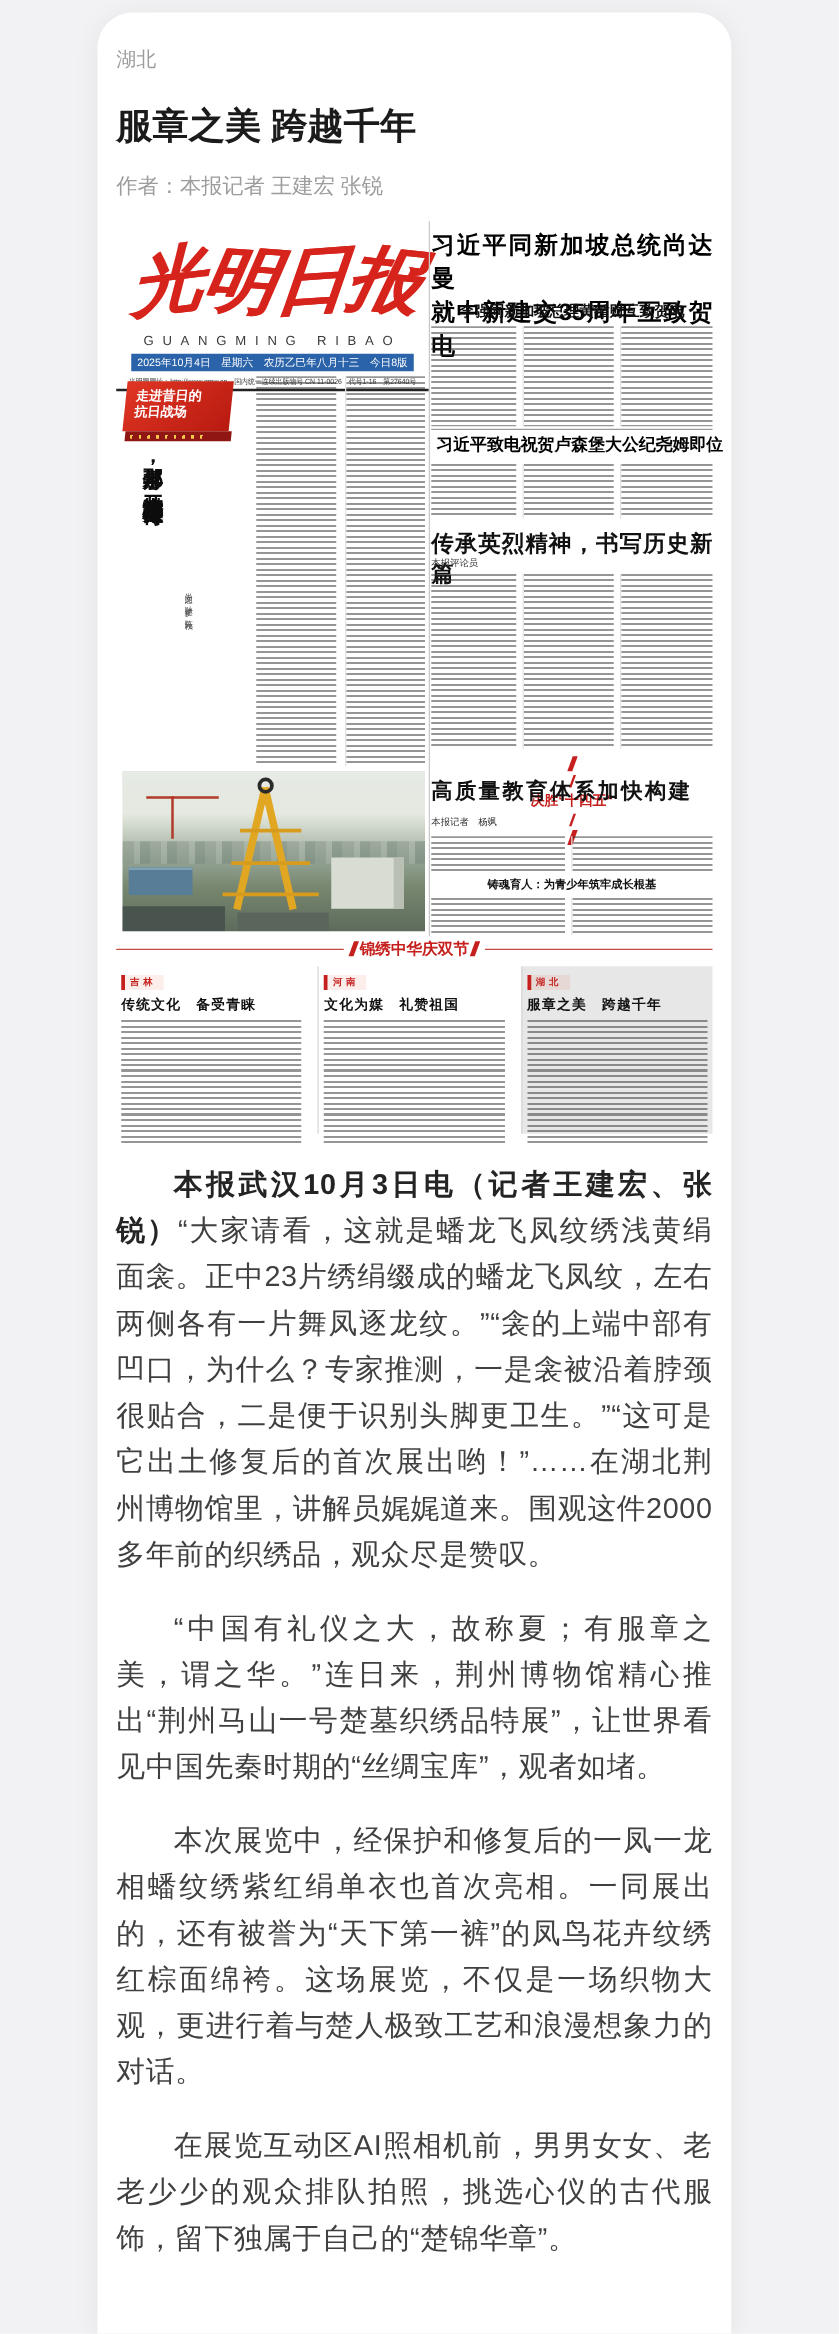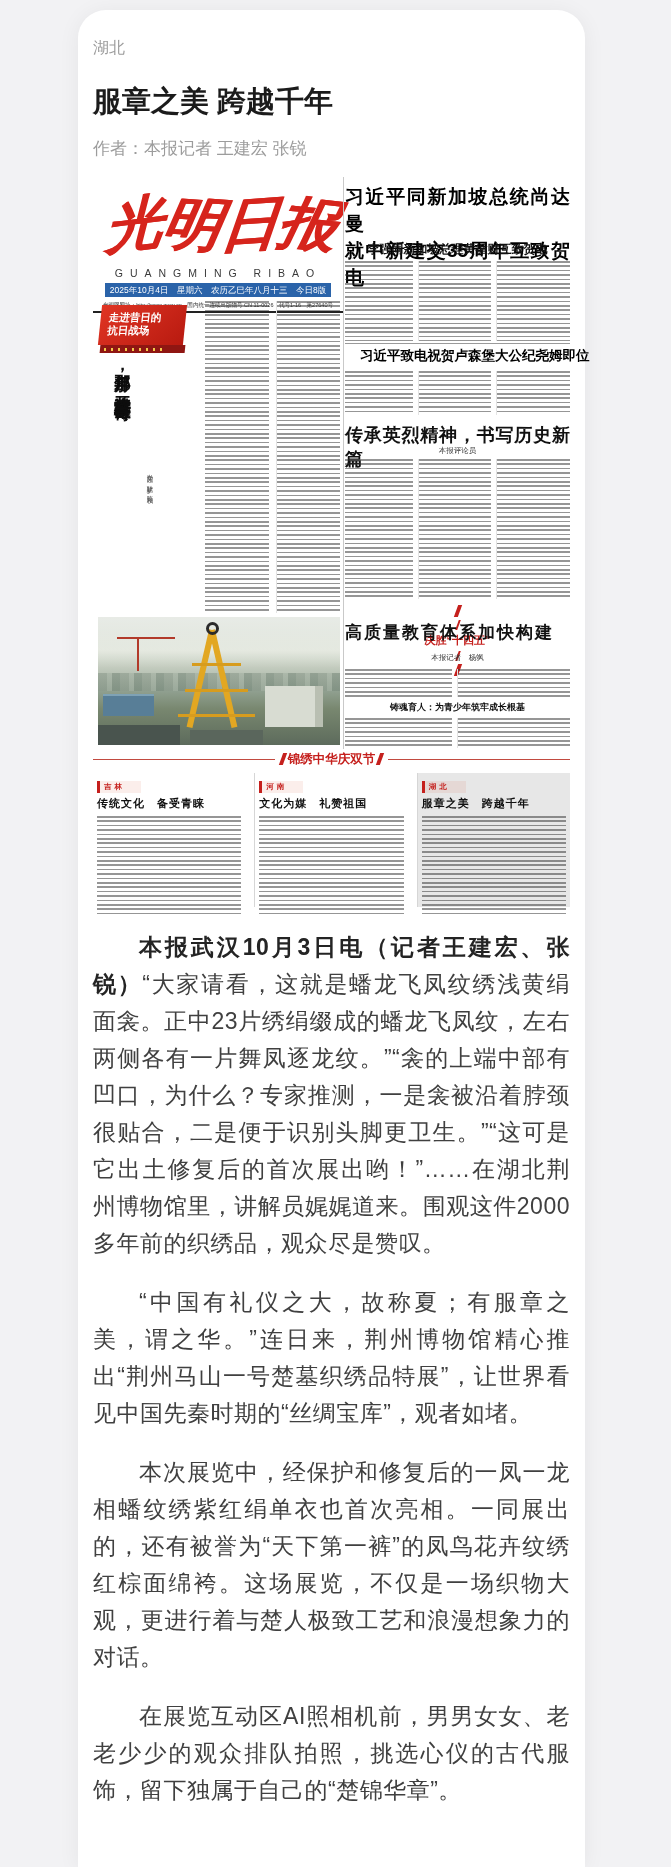--- a/index.html
+++ b/index.html
@@ -39,25 +39,25 @@
   .datebar{left:12px;top:106px;width:226px;height:14px;background:#2a63a9;color:#fff;
     font-size:8.5px;line-height:14px;text-align:center;white-space:nowrap;overflow:hidden;}
   .infoline{left:0;top:124px;width:250px;text-align:center;font-size:6px;color:#333;
     transform:scaleX(.92);white-space:nowrap;}
   .mastrule{left:0;top:134px;width:250px;height:2px;background:#222;}
 
   .lead-h{left:252px;top:6px;width:225px;font-weight:900;color:#000;font-size:19px;line-height:27px;
     text-align:justify;text-align-last:justify;font-family:"Liberation Sans",sans-serif;}
   .lead-sub{left:252px;top:64px;width:225px;font-size:12px;font-weight:700;color:#111;text-align:center;white-space:nowrap;}
 
-  .story2-h{left:267px;top:170px;width:225px;font-size:13.5px;font-weight:900;color:#000;
+  .story2-h{left:256px;top:170px;width:225px;font-size:13.5px;font-weight:900;color:#000;
     text-align:justify;text-align-last:justify;white-space:nowrap;}
   .edit-h{left:252px;top:246px;width:225px;font-family:Liberation Serif, serif;font-weight:900;font-size:18px;color:#111;
     text-align:justify;text-align-last:justify;}
-  .smallby{font-size:7.5px;color:#333;text-align:center;}
+  .smallby{font-size:7.5px;color:#333;text-align:left;}
 
   .badge{left:7px;top:128px;width:85px;height:40px;background:linear-gradient(135deg,#e03524,#b81a10);
     transform:skewX(-6deg);color:#fff;font-weight:700;font-size:10.5px;line-height:13px;
     padding:6px 0 0 8px;}
   .badge i{font-style:normal;display:block;}
   .badge-strip{left:7px;top:168px;width:85px;height:8px;background:#8f1612;transform:skewX(-6deg);
     background-image:repeating-linear-gradient(to right,rgba(255,220,80,.9) 0 2px,rgba(0,0,0,0) 2px 7px);background-size:70% 3px;background-position:4px 2.5px;background-repeat:no-repeat;}
   .vhead{left:8px;top:184px;width:42px;height:258px;writing-mode:vertical-rl;text-orientation:upright;
     font-family:"DejaVu Serif",serif;font-weight:900;font-size:16.5px;letter-spacing:1px;color:#0d0d0d;line-height:42px;}
   .vby{left:52px;top:292px;height:130px;writing-mode:vertical-rl;text-orientation:upright;
@@ -90,21 +90,21 @@
 
   .band{left:0;top:574px;width:477px;height:16px;display:flex;align-items:center;gap:6px;}
   .band .line{flex:1;height:1px;background:#c24a40;}
   .band .lbl{display:flex;align-items:center;gap:3px;color:#c5201d;font-weight:900;font-size:12.5px;white-space:nowrap;}
 
   .cols4{left:0;top:596px;width:477px;height:134px;display:flex;gap:9px;}
   .col4{flex:1;position:relative;padding:2px 4px;}
   .col4+.col4{border-left:1px solid #d6d6d6;}
   .col4.hl{background:#e7e7e7;}
   .col4 .rlabel{display:inline-block;border-left:3px solid #c5201d;background:rgba(220,90,60,.10);
-    color:#c5201d;font-size:7.5px;font-weight:700;letter-spacing:3px;padding:1px 16px 1px 4px;}
+    color:#c5201d;font-size:7.5px;font-weight:700;letter-spacing:3px;padding:1px 6px 1px 4px;}
   .col4 .chead{margin-top:3px;text-align:left;font-family:"DejaVu Serif",serif;font-weight:900;
     font-size:11px;color:#111;white-space:nowrap;letter-spacing:1px;}
   .col4 .tx{margin-top:5px;height:100px;}
 
   
   .section-head{margin:12px 15px 0;text-indent:2em;font-size:23px;font-weight:700;color:#222;line-height:34px;}
   .art p{margin:22px 15px 0;text-indent:2em;font-size:23px;line-height:37px;color:#404040;
     text-align:justify;letter-spacing:.5px;}
   .art p strong{color:#242424;}
 </style>

